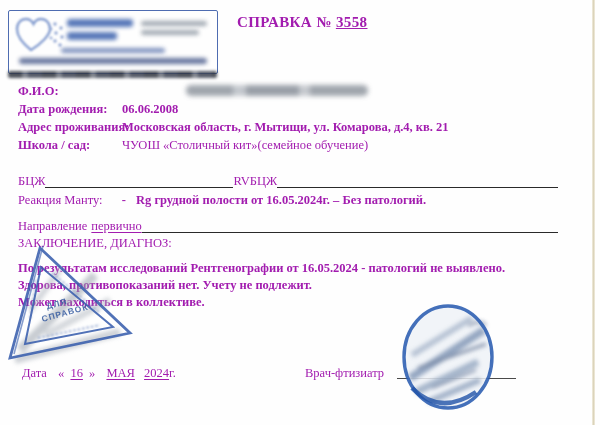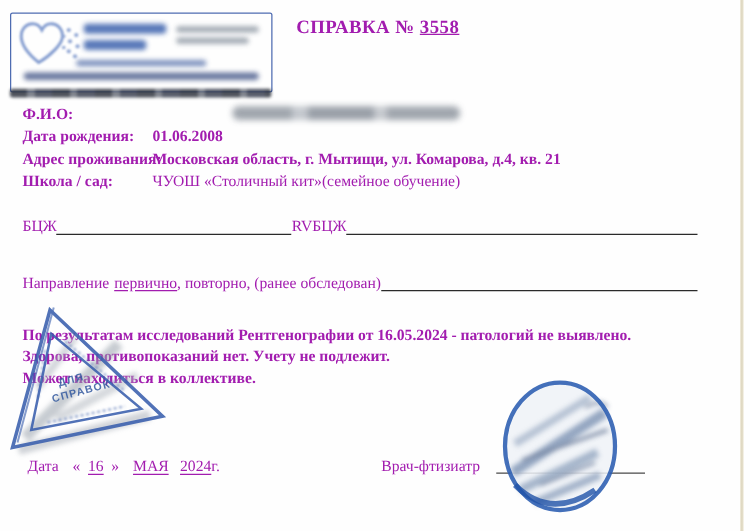--- a/index.html
+++ b/index.html
@@ -75,43 +75,48 @@
 
   <div class="abs title">
     <span>СПРАВКА №</span>
     <span class="num">3558</span>
   </div>
 
   <div class="abs fs b row-label" style="top:84px;">Ф.И.О:</div>
   <div class="abs redacted-name"></div>
 
   <div class="abs fs b row-label" style="top:102px;">Дата рождения:</div>
-  <div class="abs fs b row-value" style="top:102px;">01.06.2008</div>
+  <div class="abs fs b row-value" style="top:102px;">06.06.2008</div>
 
   <div class="abs fs b row-label" style="top:120px;">Адрес проживания:</div>
   <div class="abs fs b row-value" style="top:120px;text-align:center;">Московская область, г. Мытищи, ул. Комарова, д.4, кв. 21</div>
 
   <div class="abs fs row-value" style="top:138px;">ЧУОШ «Столичный кит»(семейное обучение)</div>
   <div class="abs fs b row-label" style="top:138px;">Школа / сад:</div>
 
   <div class="abs fs lineflex" style="left:18px;top:174px;width:540px;">
     <span>БЦЖ</span>
     <span class="fill-line" style="width:188px;"></span>
     <span>RVБЦЖ</span>
     <span class="fill-line" style="flex:1;"></span>
   </div>
 
+  <div class="abs fs" style="left:18px;top:193px;">
+    <span>Реакция Манту:</span>
+    <span class="b" style="margin-left:16px;">-</span>
+    <span class="b" style="margin-left:7px;">Rg грудной полости от 16.05.2024г. – Без патологий.</span>
+  </div>
 
   <div class="abs fs lineflex" style="left:18px;top:219px;width:540px;">
     <span>Направление</span>
     <span class="u" style="margin-left:4px;">первично</span>
-    <span>, повторно, (ранее обследован)</span>
     <span class="fill-line" style="flex:1;"></span>
   </div>
 
+  <div class="abs fs" style="left:18px;top:236px;">ЗАКЛЮЧЕНИЕ, ДИАГНОЗ:</div>
   <div class="abs fs b" style="left:18px;top:261px;">По результатам исследований Рентгенографии от 16.05.2024 - патологий не выявлено.</div>
   <div class="abs fs b" style="left:18px;top:295px;">Может находиться в коллективе.</div>
   <div class="abs fs b" style="left:18px;top:278px;">Здорова, противопоказаний нет. Учету не подлежит.</div>
 
   <div class="abs fs" style="left:22px;top:366px;">
     <span>Дата</span>
     <span style="margin-left:8px;">«</span>
     <span class="u" style="margin:0 3px;">16</span>
     <span>»</span>
     <span class="u" style="margin-left:8px;">МАЯ</span>

